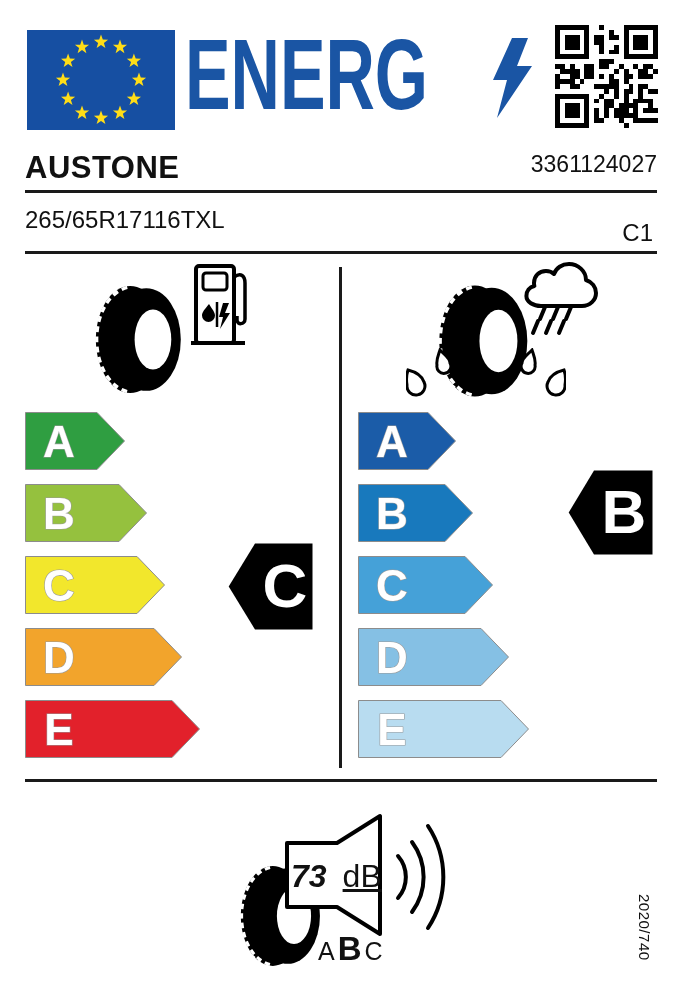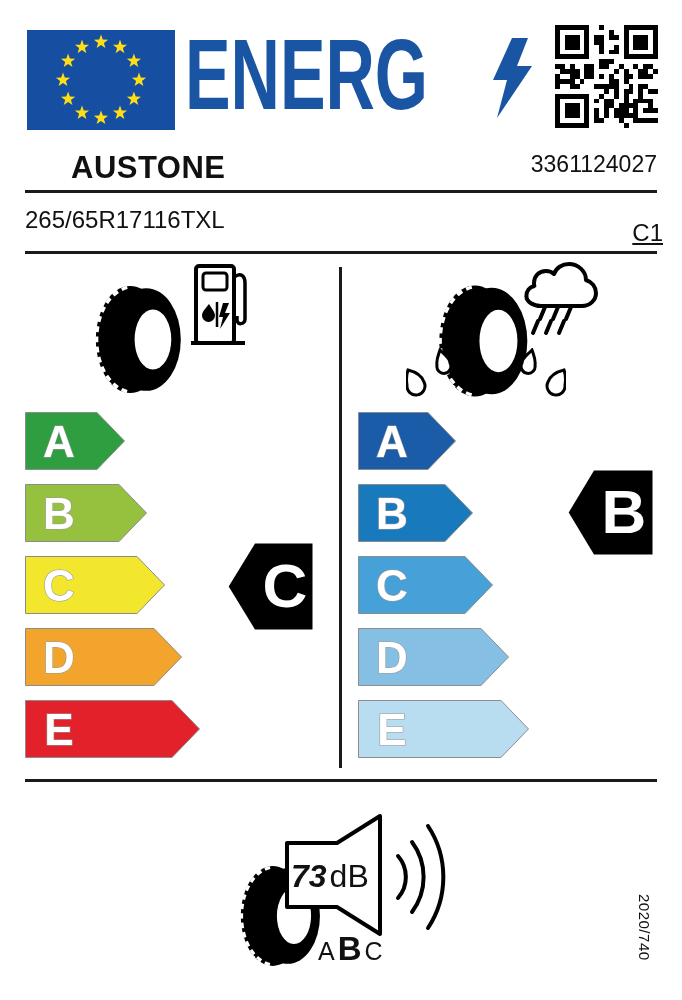--- a/index.html
+++ b/index.html
@@ -1,34 +1,34 @@
 <!DOCTYPE html>
 <html><head>
 <meta charset="utf-8">
 <style>
   html,body{margin:0;padding:0;background:#fff;}
   .label{position:relative;width:682px;height:1000px;background:#fff;overflow:hidden;
          font-family:"Liberation Sans",sans-serif;color:#111;}
   .abs{position:absolute;}
   .rule{position:absolute;left:25px;width:632px;height:3px;background:#1a1a1a;}
   .vdivider{position:absolute;left:339px;top:267px;width:3px;height:501px;background:#1a1a1a;}
-  .brand{left:25px;top:150px;font-size:31px;font-weight:bold;letter-spacing:.5px;margin-left:46px;}
+  .brand{left:25px;top:150px;font-size:31px;font-weight:bold;letter-spacing:.5px;}
   .artnum{right:25px;top:151px;font-size:23px;}
   .sizedes{left:25px;top:206px;font-size:24px;}
-  .tclass{right:19px;top:219px;font-size:24px;text-decoration:underline;}
+  .tclass{right:29px;top:219px;font-size:24px;}
   .scale{position:absolute;top:412px;}
   .scale-fuel{left:25px;}
   .scale-wet{left:358px;}
   .class-row{height:58px;margin-bottom:14px;}
   .class-letter{font-family:"Liberation Sans",sans-serif;font-weight:bold;font-size:44px;
                 fill:#fff;stroke:#9b9b9b;stroke-width:1.2px;paint-order:stroke;}
   .rating-letter{font-family:"Liberation Sans",sans-serif;font-weight:bold;font-size:62px;fill:#fff;}
   .db-box{left:291px;top:858px;font-size:32px;white-space:nowrap;}
   .db-box b{font-weight:bold;font-style:italic;}
-  .db-box span{margin-left:3px;font-weight:normal;}
+  .db-box span{margin-left:16px;font-weight:normal;text-decoration:underline;}
   .abc{left:318px;top:930px;display:flex;align-items:baseline;letter-spacing:1px;}
   .abc .sm{font-size:25px;}
   .abc .bg{font-size:33px;font-weight:bold;margin:0 2px;}
   .reg{left:636px;top:894px;writing-mode:vertical-rl;font-size:15px;letter-spacing:.5px;}
   svg{display:block;}
 </style>
 </head>
 <body>
 
 <div class="label">

